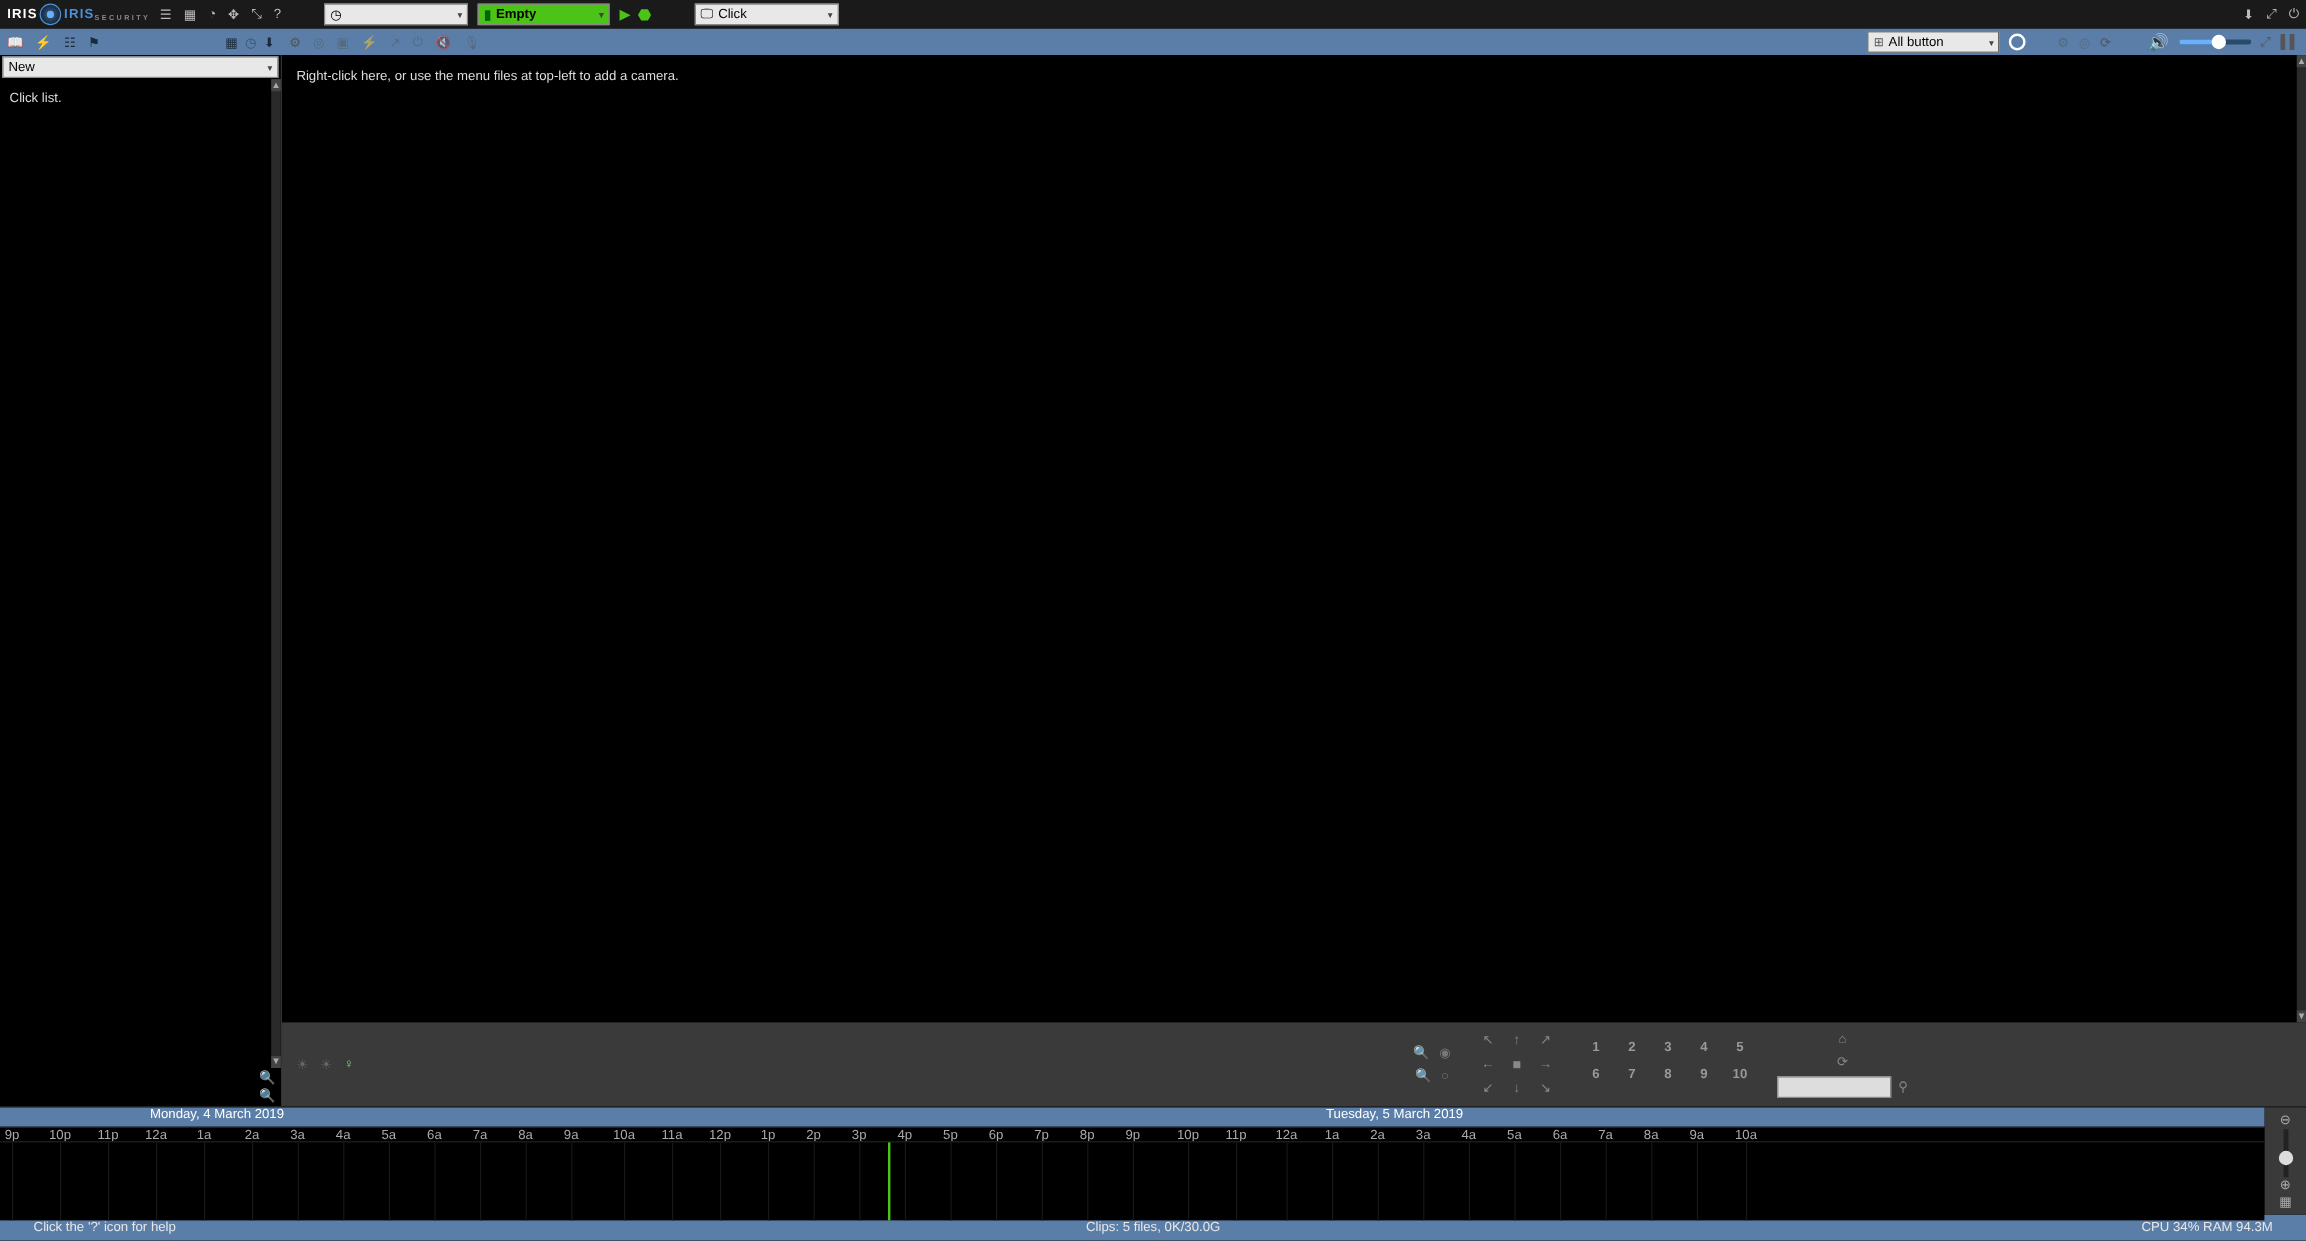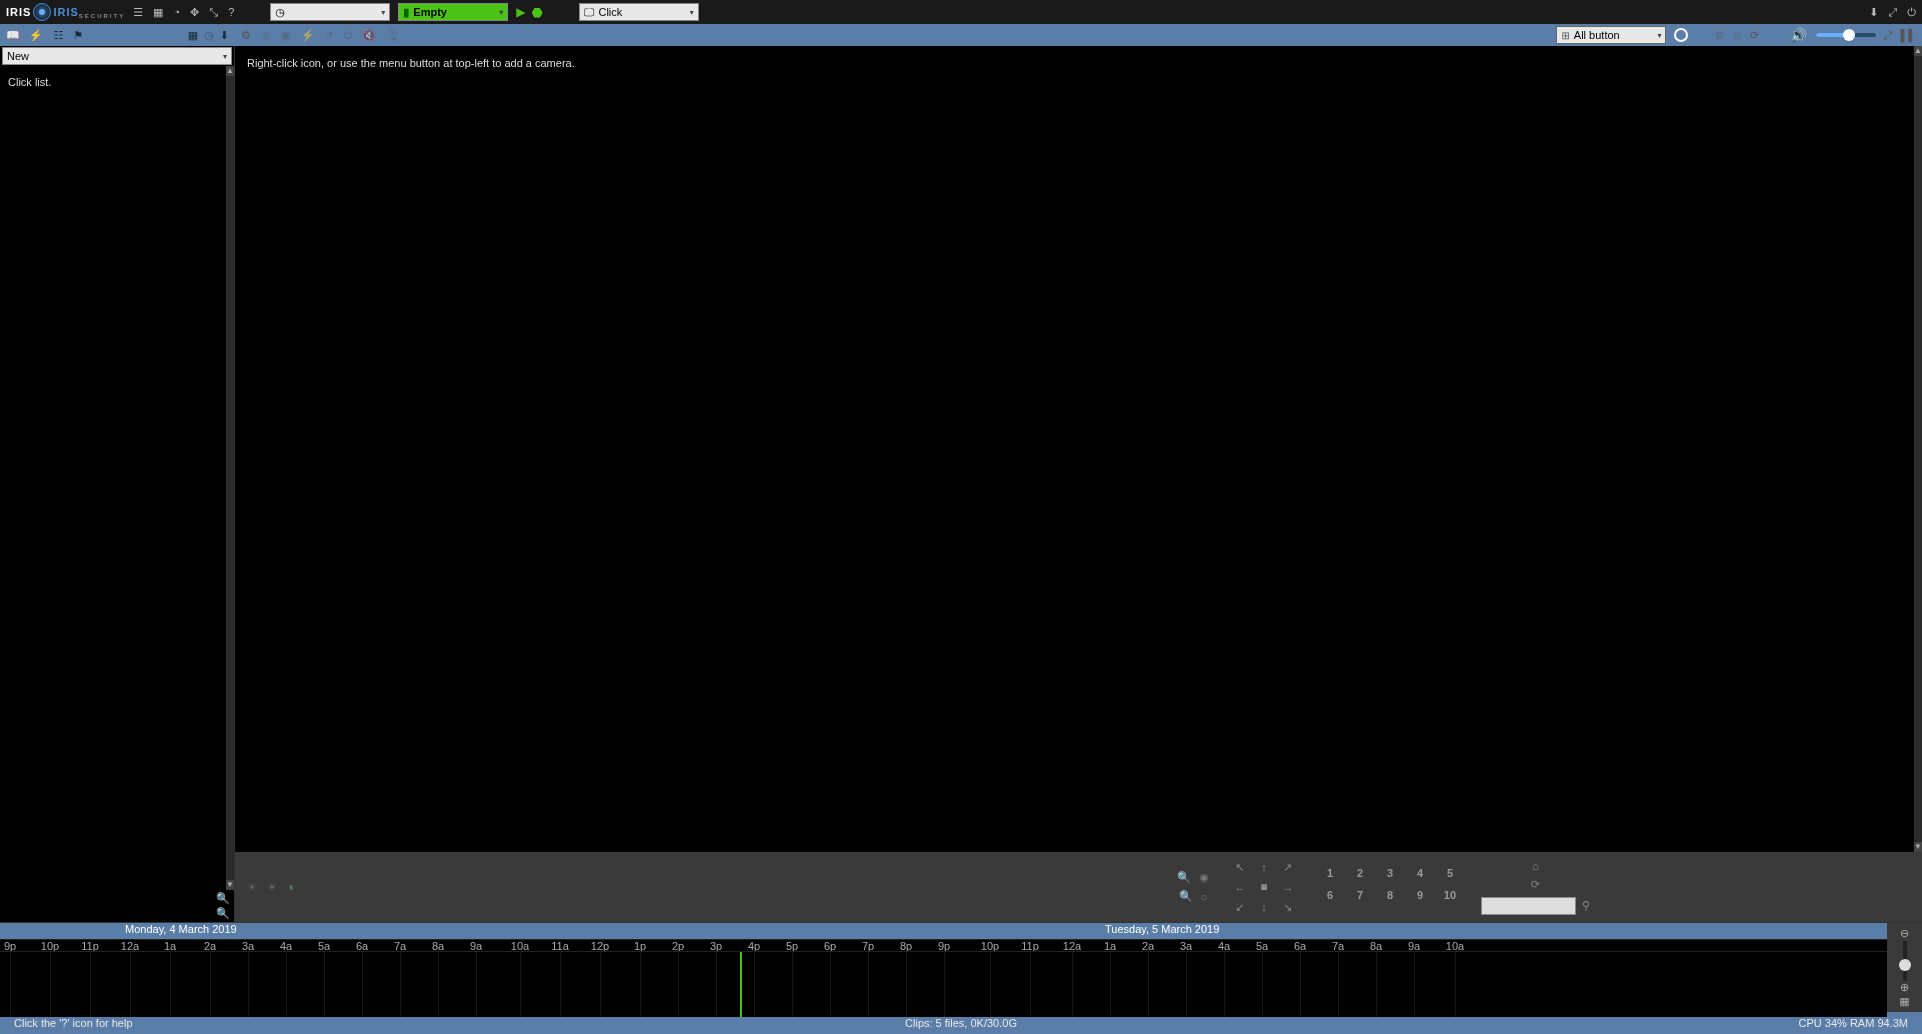--- a/index.html
+++ b/index.html
@@ -68,21 +68,21 @@
 .tl-dates { height:16px; background:#5a7ea8; color:#fff; font-size:10px; position:relative;}
 .tl-dates span{position:absolute;}
 .tl-hours { height:12px; background:#000; color:#aaa; font-size:9px; position:relative; border-top:1px solid #222;}
 .tl-hours span{position:absolute;transform:translateX(-50%);}
 .tl-track { flex:1; background:#000; position:relative; height:66px; border-top:1px solid #222;}
 .tl-track .grid{position:absolute;top:0;bottom:0;width:1px;background:#181818;}
 .tl-track .cursor{position:absolute;top:0;bottom:0;width:2px;background:#4cc417;}
 .tl-side { width:35px; background:#3a3a3a; display:flex; flex-direction:column; align-items:center; justify-content:space-around; color:#aaa; font-size:12px; padding:4px 0;}
 .tl-side .sl{width:4px;height:40px;background:#222;position:relative;}
 .tl-side .sl .th{position:absolute;top:18px;left:-4px;width:12px;height:12px;border-radius:50%;background:#ddd;}
-.statusbar { height:22px; background:#5a7ea8; color:#e8e8e8; display:flex; align-items:center; padding:0 14px; font-size:11px;}
+.statusbar { height:22px; background:#5a7ea8; color:#e8e8e8; display:flex; align-items:center; padding:0 28px; font-size:11px;}
 .statusbar .mid{position:absolute;left:50%;transform:translateX(-50%);}
 .statusbar .right{margin-left:auto;}
 .ic{display:inline-flex;align-items:center;justify-content:center;}
 .dim{opacity:0.5;}
 </style>
 </head>
 <body>
 
 <div class="topbar">
   <div class="logo">
@@ -184,21 +184,21 @@
         <div class="dn" style="position:absolute;bottom:0;width:100%">▼</div>
       </div>
     </div>
     <div class="side-bottom">
       <span class="ic" style="color:#aaa">🔍</span>
       <span class="ic" style="color:#aaa">🔍</span>
     </div>
   </div>
   <div class="viewer">
     <div class="view-main">
-      <span>Right-click icon, or use the menu button at top-left to add a camera.</span>
+      <span>Right-click here, or use the menu files at top-left to add a camera.</span>
     </div>
     <div class="view-scroll">
        <div class="up">▲</div>
        <div class="dn">▼</div>
     </div>
     <div class="ptz">
       <div class="ptz-left">
         <span class="ic">☀</span>
         <span class="ic">☀</span>
         <span class="ic on">♀</span>

